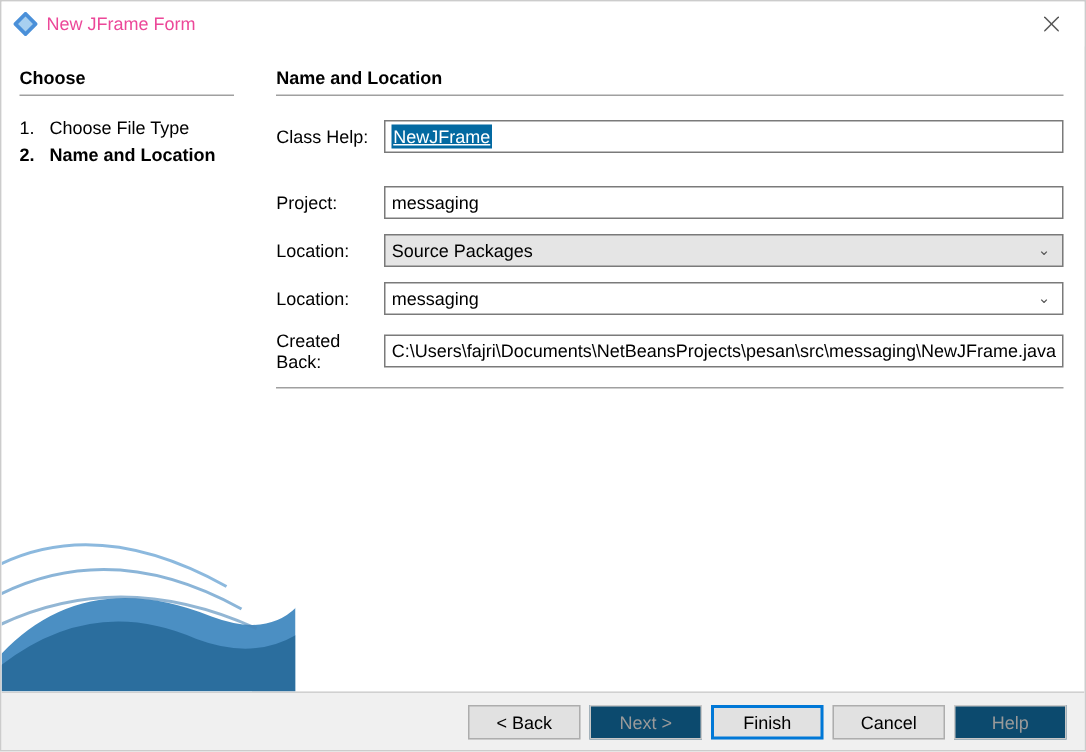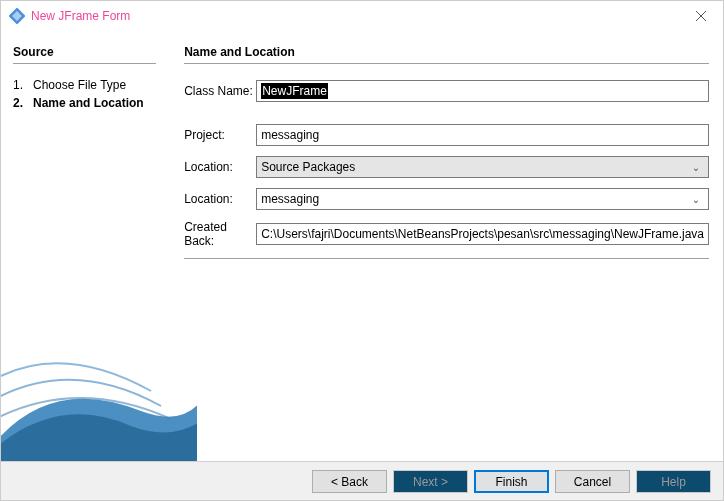--- a/index.html
+++ b/index.html
@@ -24,21 +24,21 @@
     .decoration svg { width: 100%; height: 100%; }
     
     .right-panel { flex: 1; padding: 14px 14px 14px 16px; }
     .right-panel h3 { font-size: 12px; font-weight: bold; margin-bottom: 4px; }
     .right-panel .divider { border: none; border-top: 1px solid #a0a0a0; margin-bottom: 16px; }
     
     .form-row { display: flex; align-items: center; margin-bottom: 10px; }
     .form-row.gap { margin-top: 22px; }
     .form-row label { width: 72px; font-size: 12px; }
     .form-row input[type=text], .form-row .select { flex: 1; height: 22px; border: 1px solid #7a7a7a; padding: 0 4px; font-family: inherit; font-size: 12px; background: #fff; }
-    .selected-text { background: #000000; color: #fff; padding: 1px 1px; }
+    .selected-text { background: #0369a1; color: #fff; padding: 1px 1px; text-decoration: underline; }
     .input-wrap { flex: 1; height: 22px; border: 1px solid #7a7a7a; padding: 2px 4px; font-size: 12px; background: #fff; display: flex; align-items: center; }
     .input-wrap.readonly { background: #fff; }
     
     .select { display: flex; align-items: center; justify-content: space-between; padding-right: 2px; cursor: pointer; }
     .select.grey { background: #e5e5e5; }
     .select .chevron { width: 16px; text-align: center; color: #555; font-size: 10px; }
     
     .bottom-divider { border: none; border-top: 1px solid #a0a0a0; margin-top: 6px; }
     
     .button-bar { height: 40px; border-top: 1px solid #d0d0d0; display: flex; justify-content: flex-end; align-items: center; padding: 12px 12px; gap: 6px; background: #f0f0f0; }
@@ -60,21 +60,21 @@
   <div class="close">
     <svg width="10" height="10" viewBox="0 0 10 10">
         <line x1="0" y1="0" x2="10" y2="10" stroke="currentColor" stroke-width="1"></line>
         <line x1="10" y1="0" x2="0" y2="10" stroke="currentColor" stroke-width="1"></line>
       </svg>
   </div>
 </div>
 
 <div class="content">
   <div class="left-panel">
-    <h3>Source</h3>
+    <h3>Choose</h3>
     <hr class="divider">
     <ol class="steps-list">
       <li>
         <span class="num">1.</span>
         <span>Choose File Type</span>
       </li>
       <li class="current">
         <span class="num">2.</span>
         <span>Name and Location</span>
       </li>
@@ -88,21 +88,21 @@
         <path d="M -10 110 Q 75 65 170 108" stroke="#4a86b8" stroke-width="2" fill="none" opacity="0.6"></path>
       </svg>
     </div>
   </div>
 
   <div class="right-panel">
     <h3>Name and Location</h3>
     <hr class="divider">
 
     <div class="form-row">
-      <label>Class Name:</label>
+      <label>Class Help:</label>
       <div class="input-wrap">
         <span class="selected-text">NewJFrame</span>
       </div>
     </div>
 
     <div class="form-row gap">
       <label>Project:</label>
       <div class="input-wrap readonly">
         <span>messaging</span>
       </div>

